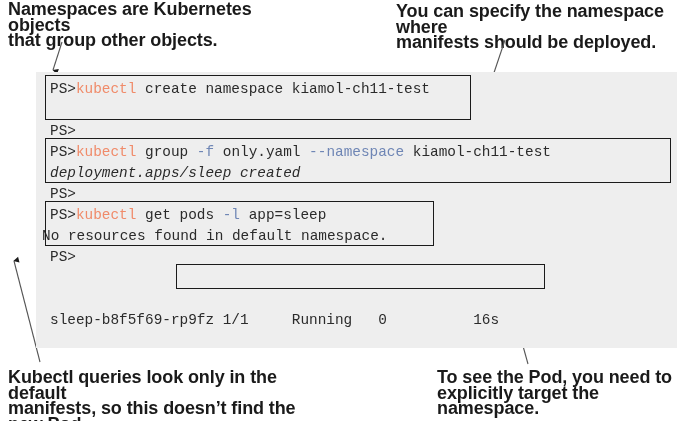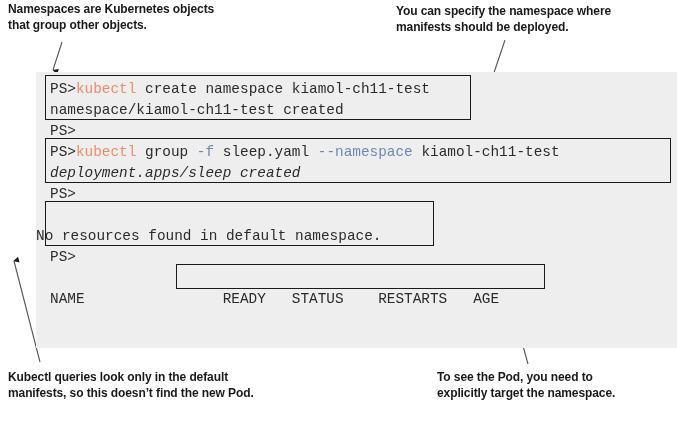--- a/index.html
+++ b/index.html
@@ -14,21 +14,21 @@
     overflow: hidden;
     font-family: "Liberation Sans", sans-serif;
     -webkit-font-smoothing: antialiased;
   }
 
   
   .callout {
     position: absolute;
     font-family: "Liberation Sans", sans-serif;
     font-weight: bold;
-    font-size: 12px;
+    font-size: 18px;
     line-height: 15.5px;
     color: #1a1a1a;
     letter-spacing: -0.1px;
     white-space: pre-line;
   }
   #callout-top-left   { left: 8px;   top: 2px;   width: 300px; }
   #callout-top-right  { left: 396px; top: 4px;   width: 280px; }
   #callout-bot-left   { left: 8px;   top: 370px; width: 320px; }
   #callout-bot-right  { left: 437px; top: 370px; width: 240px; }
 
@@ -102,38 +102,38 @@
 
   <path d="M40,362 L14,261" stroke="#555" stroke-width="1.1" fill="none" marker-end="url(#arrowup)"></path>
 
   <path d="M528,364 L513,310" stroke="#555" stroke-width="1.1" fill="none" marker-end="url(#arrowup)"></path>
 </svg>
 
 <div id="terminal">
 
   <div class="term-line" style="left:14px; top:7px;"><span class="prompt">PS&gt;</span><span class="kw-cmd">kubectl</span><span> create namespace kiamol-ch11-test</span></div>
 
-  <div class="term-line" style="left:14px; top:28px;">namespace/kiamol-ch11-test created</div>
 
   <div class="term-line" style="left:14px; top:49px;">PS&gt;</div>
 
-  <div class="term-line" style="left:14px; top:70px;"><span class="prompt">PS&gt;</span><span class="kw-cmd">kubectl</span><span> group </span><span class="kw-flag">-f</span><span> sleep.yaml </span><span class="kw-flag">--namespace</span><span> kiamol-ch11-test</span></div>
+  <div class="term-line" style="left:14px; top:70px;"><span class="prompt">PS&gt;</span><span class="kw-cmd">kubectl</span><span> group </span><span class="kw-flag">-f</span><span> only.yaml </span><span class="kw-flag">--namespace</span><span> kiamol-ch11-test</span></div>
 
   <div class="term-line" style="left:14px; top:91px;font-style:italic;">deployment.apps/sleep created</div>
 
   <div class="term-line" style="left:14px; top:112px;">PS&gt;</div>
 
+  <div class="term-line" style="left:14px; top:133px;"><span class="prompt">PS&gt;</span><span class="kw-cmd">kubectl</span><span> get pods </span><span class="kw-flag">-l</span><span> app=sleep</span></div>
 
-  <div class="term-line" style="left:0; top:154px;text-align:right;">No resources found in default namespace.</div>
+  <div class="term-line" style="left:6px; top:154px;text-align:right;">No resources found in default namespace.</div>
 
   <div class="term-line" style="left:14px; top:175px;">PS&gt;</div>
 
 
-  <div class="term-line" style="left:14px; top:217px;">NAME                READY   STATUS    RESTARTS   AGE</div>
 
+  <div class="term-line" style="left:14px; top:238px;">sleep-b8f5f69-rp9fz 1/1     Running   0          16s</div>
 
   <div class="cmdbox" style="left:9px; top:3px; width:426px; height:45px;"></div>
 
   <div class="cmdbox" style="left:9px; top:66px; width:626px; height:45px;"></div>
 
   <div class="cmdbox" style="left:9px; top:129px; width:389px; height:45px;"></div>
 
   <div class="cmdbox" style="left:140px; top:192px; width:369px; height:25px;"></div>
 
 </div>

